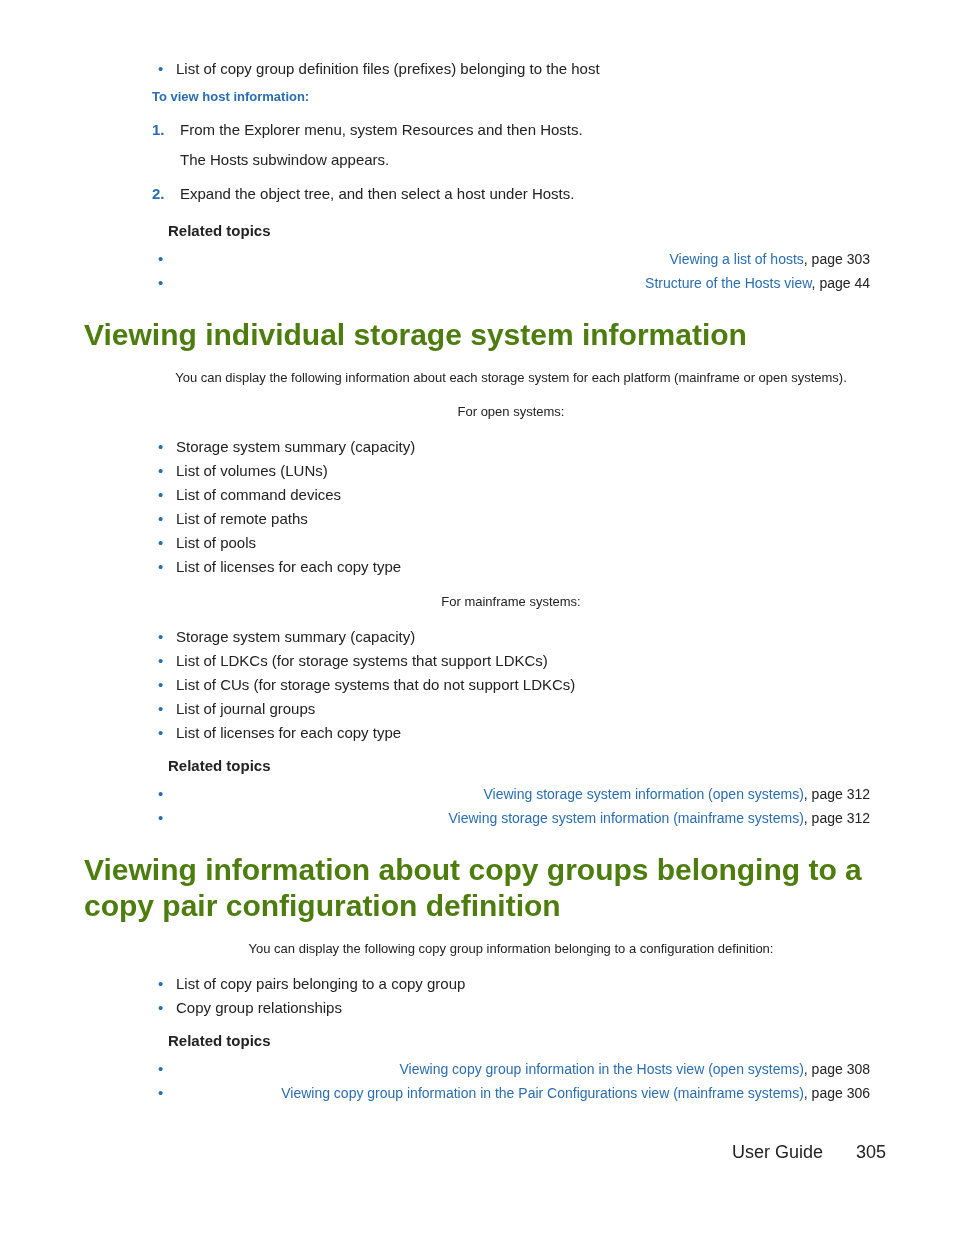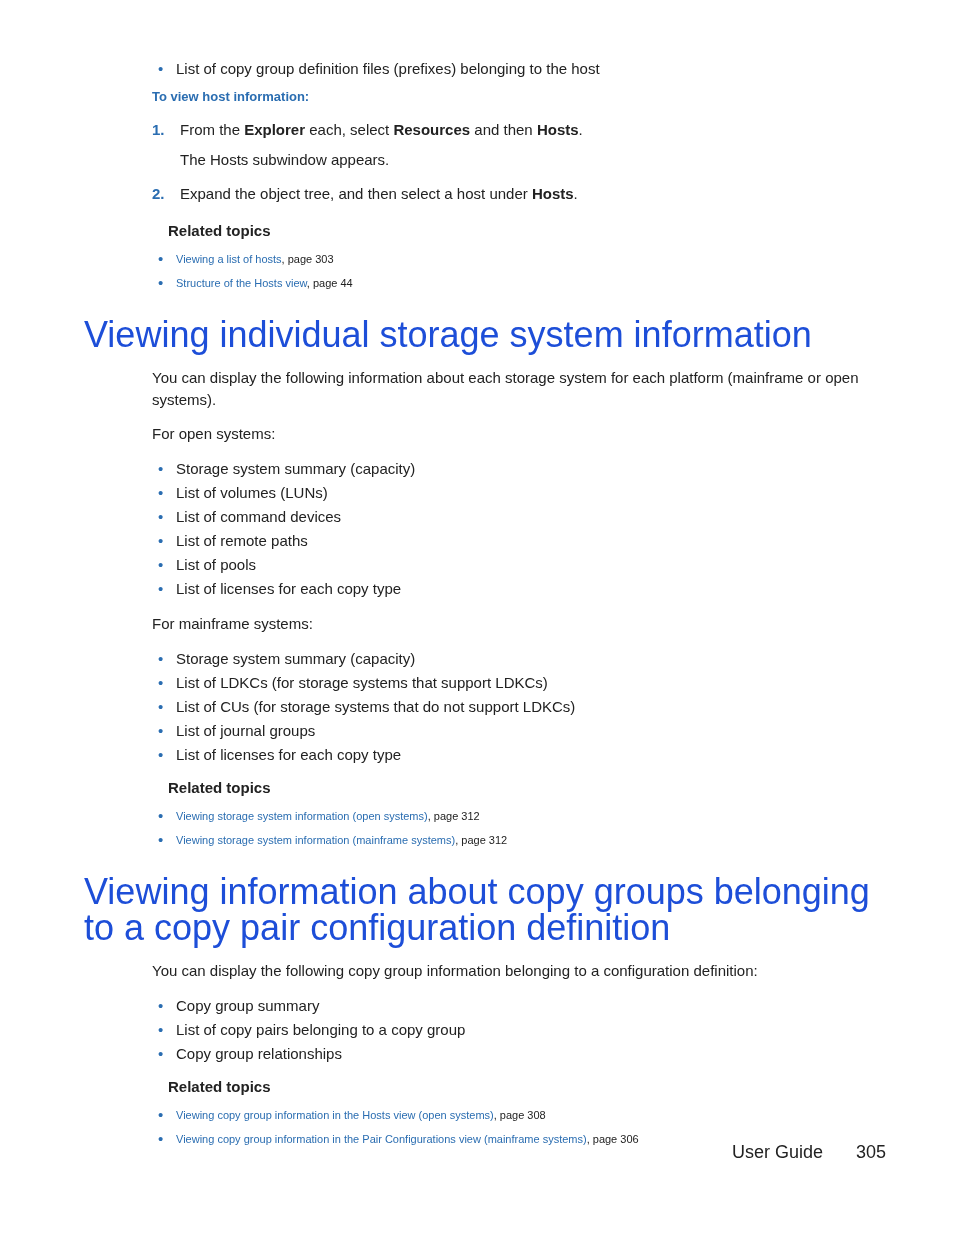--- a/index.html
+++ b/index.html
@@ -65,61 +65,63 @@
     left: 0;
     top: 0;
     color: #2a6db1;
     font-weight: bold;
     font-size: 15px;
   }
   ol.steps .sub {
     display: block;
     margin-top: 6px;
   }
-  .bold { font-weight: bold; }
+  .bold { font-weight: normal; }
   .related-heading {
     font-weight: bold;
     font-size: 15px;
     margin: 10px 0 8px 16px;
   }
   ul.related {
     list-style: none;
     padding: 0;
     margin: 0 0 22px 0;
   }
   ul.related li {
     position: relative;
     padding-left: 24px;
-    font-size: 11px;
+    font-size: 14px;
     line-height: 24px;
+    text-align: right;
   }
   ul.related li::before {
     content: "•";
     position: absolute;
     left: 6px;
     top: 0;
     color: #2a6db1;
     font-size: 15px;
   }
   .link {
     color: #2a6db1;
     text-decoration: none;
   }
   h1.section {
-    font-weight: normal;
-    color: #1d4ed8;
-    font-size: 36px;
+    font-weight: bold;
+    color: #4d7c0f;
+    font-size: 30px;
     margin: 22px 0 14px 0;
     line-height: 36px;
     margin-left: -68px;
   }
   p.body {
-    font-size: 15px;
+    font-size: 13px;
     line-height: 22px;
     margin: 0 0 12px 0;
+    text-align: center;
   }
   ul.plain {
     list-style: none;
     padding: 0;
     margin: 4px 0 12px 0;
   }
   ul.plain li {
     position: relative;
     padding-left: 24px;
     font-size: 15px;
@@ -151,21 +153,21 @@
 
     <ul class="top-bullet">
       <li>List of copy group definition files (prefixes) belonging to the host</li>
     </ul>
 
     <p class="procedure-title">To view host information:</p>
 
     <ol class="steps">
       <li>
         <span class="num">1.</span>
-        <span>From the </span><span class="bold">Explorer</span><span> each, select </span><span class="bold">Resources</span><span> and then </span><span class="bold">Hosts</span><span>.</span>
+        <span>From the </span><span class="bold">Explorer</span><span> menu, system </span><span class="bold">Resources</span><span> and then </span><span class="bold">Hosts</span><span>.</span>
         <span class="sub">The Hosts subwindow appears.</span>
       </li>
       <li>
         <span class="num">2.</span>
         <span>Expand the object tree, and then select a host under </span><span class="bold">Hosts</span><span>.</span>
       </li>
     </ol>
 
     <p class="related-heading">Related topics</p>
     <ul class="related">
@@ -194,21 +196,20 @@
     </ul>
     <p class="related-heading">Related topics</p>
     <ul class="related">
       <li><a href="#" class="link">Viewing storage system information (open systems)</a><span>, page 312</span></li>
       <li><a href="#" class="link">Viewing storage system information (mainframe systems)</a><span>, page 312</span></li>
     </ul>
 
     <h1 class="section">Viewing information about copy groups belonging to a copy pair configuration definition</h1>
     <p class="body">You can display the following copy group information belonging to a configuration definition:</p>
     <ul class="plain">
-      <li>Copy group summary</li>
       <li>List of copy pairs belonging to a copy group</li>
       <li>Copy group relationships</li>
     </ul>
     <p class="related-heading">Related topics</p>
     <ul class="related">
       <li><a href="#" class="link">Viewing copy group information in the Hosts view (open systems)</a><span>, page 308</span></li>
       <li><a href="#" class="link">Viewing copy group information in the Pair Configurations view (mainframe systems)</a><span>, page 306</span></li>
     </ul>
 
   </div>

